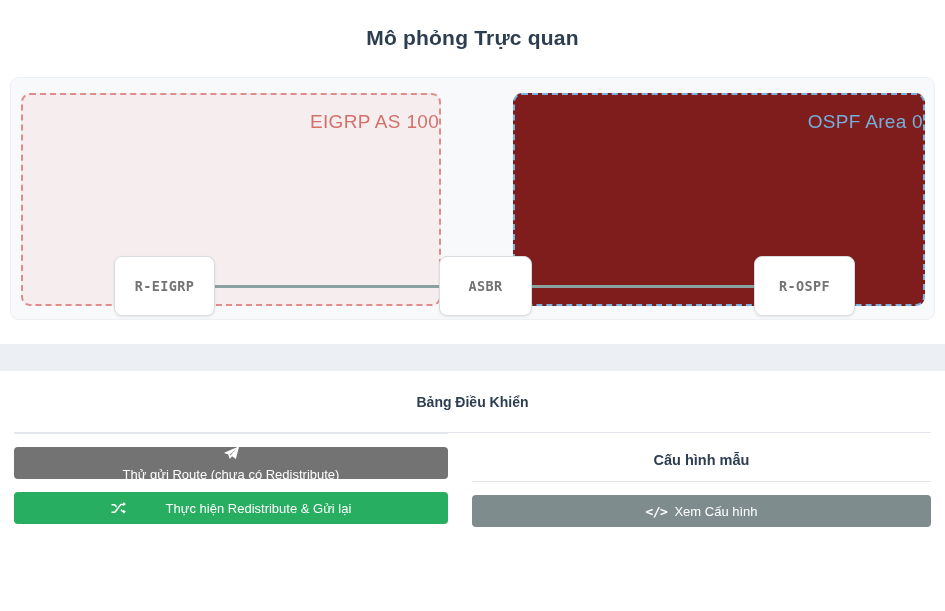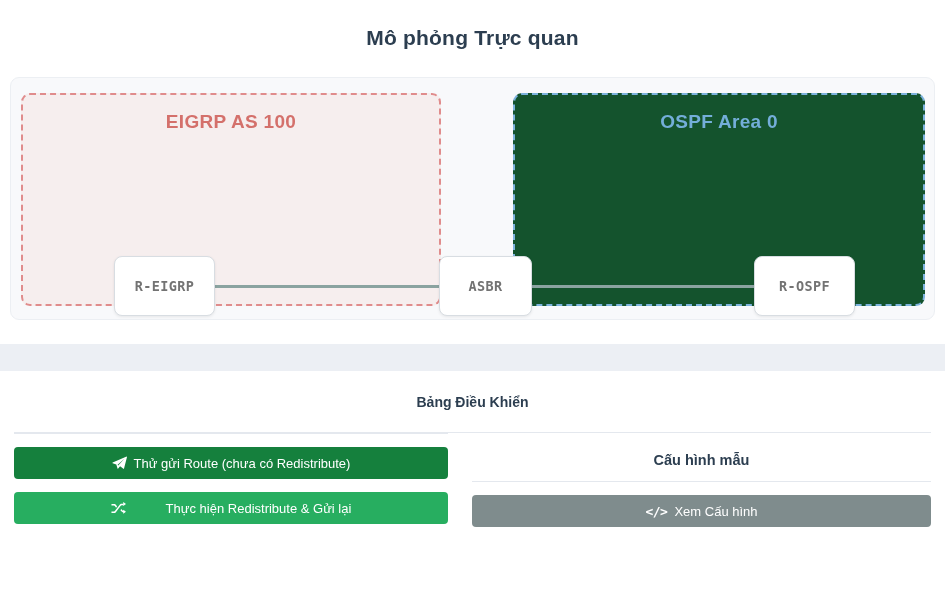--- a/index.html
+++ b/index.html
@@ -50,27 +50,27 @@
   }
   .zone-eigrp {
     left: 10px;
     width: 420px;
     background: #f6eeee;
     border: 2px dashed #e08c8c;
   }
   .zone-ospf {
     left: 502px;
     width: 412px;
-    background: #14532d;
+    background: #7f1d1d;
     border: 2px dashed #7cb2dd;
   }
   .zone-label {
-    text-align: center;
+    text-align: right;
     font-size: 19px;
-    font-weight: bold;
+    font-weight: normal;
     margin-top: 16px;
     letter-spacing: 0.3px;
   }
   .zone-eigrp .zone-label { color: #d4706b; }
   .zone-ospf  .zone-label { color: #74aed9; }
 
   
   .link-line {
     position: absolute;
     height: 3px;
@@ -167,21 +167,21 @@
     border: none;
     border-radius: 4px;
     color: #ffffff;
     font-family: "Liberation Sans", sans-serif;
     font-size: 13px;
     cursor: pointer;
     box-sizing: border-box;
     padding: 0 6px;
     line-height: 1;
   }
-  .btn-send   { background: #15803d; }
+  .btn-send   { background: #737373; flex-direction: column; }
   .btn-redist { background: #27ae60; gap: 40px; }
   .btn-config { background: #7f8c8d; }
 
   .btn-icon {
     display: inline-flex;
     align-items: center;
     justify-content: center;
     flex: 0 0 auto;
   }
   .btn-icon svg { display: block; }

